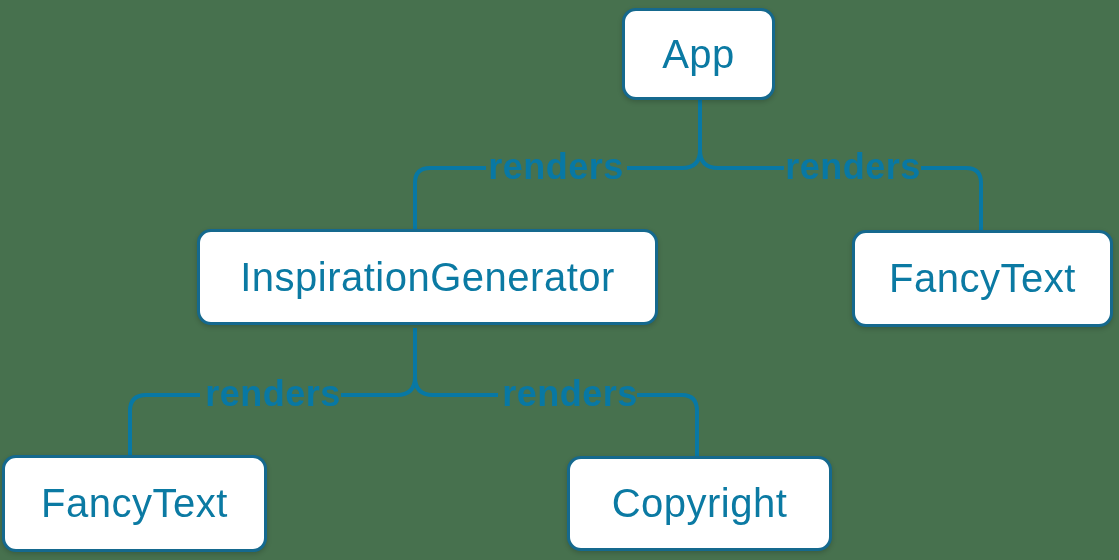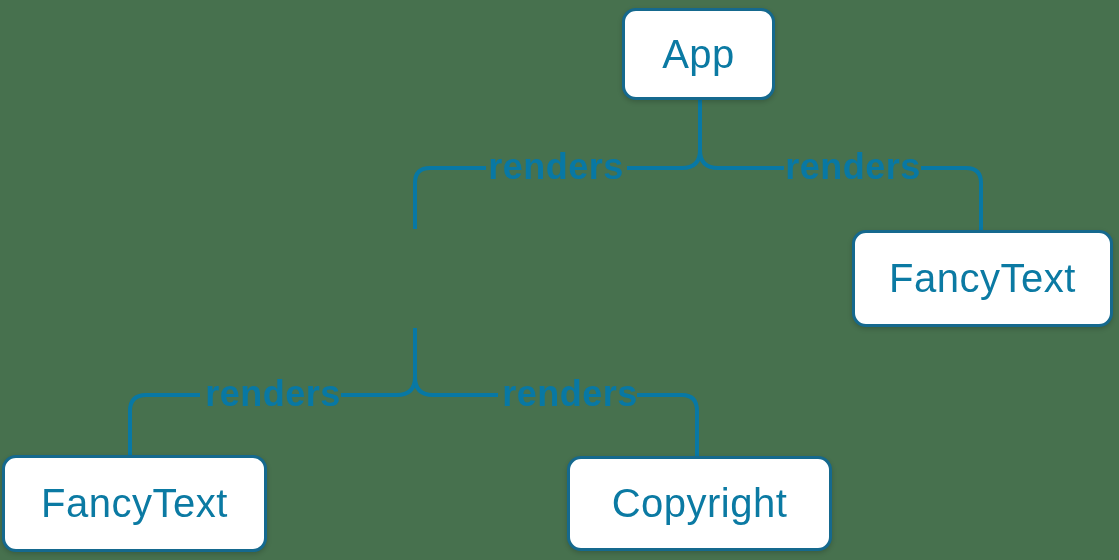--- a/index.html
+++ b/index.html
@@ -68,20 +68,23 @@
     <path d="M200,395 H146 Q130,395 130,411 V455"></path>
 
     <path d="M415,377 Q415,395 433,395 H498"></path>
     <path d="M637,395 H682 Q697,395 697,411 V456"></path>
   </svg>
 
   <div class="node node-app">
     <span>App</span>
   </div>
 
+  <div class="node node-ig">
+    <span>InspirationGenerator</span>
+  </div>
 
   <div class="node node-ft-top">
     <span>FancyText</span>
   </div>
 
   <div class="node node-ft-bottom">
     <span>FancyText</span>
   </div>
 
   <div class="node node-copyright">

